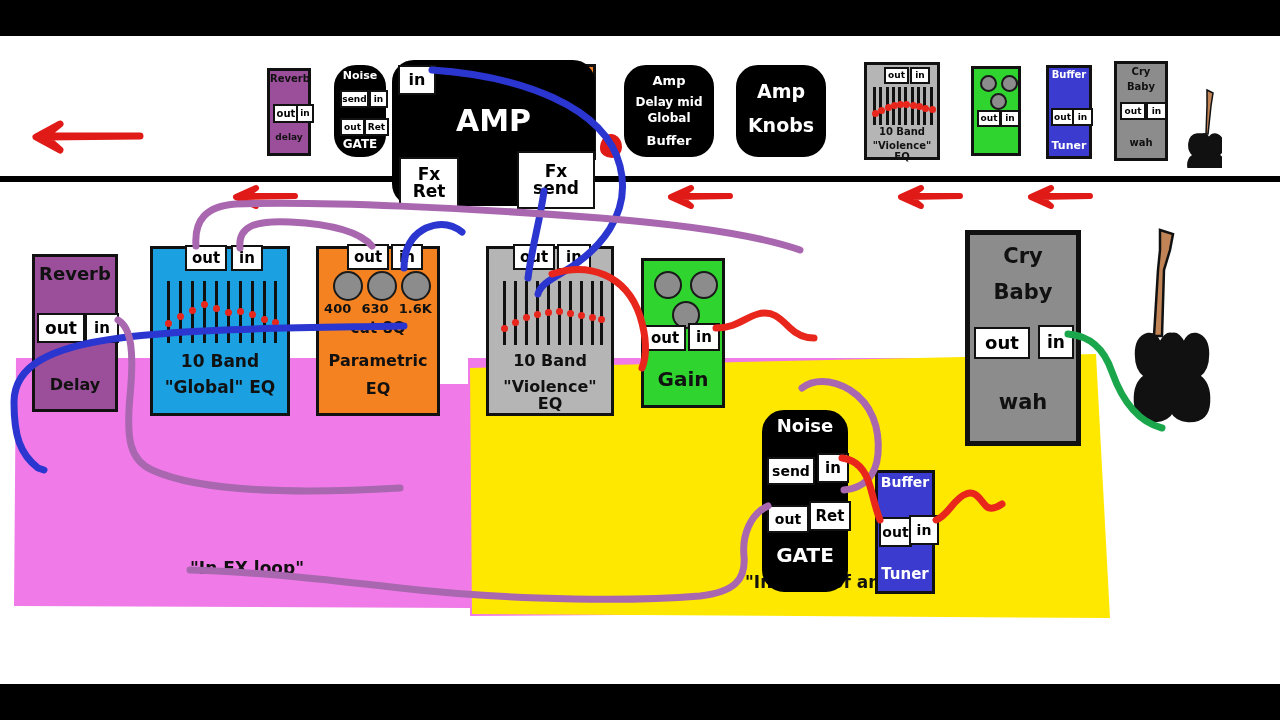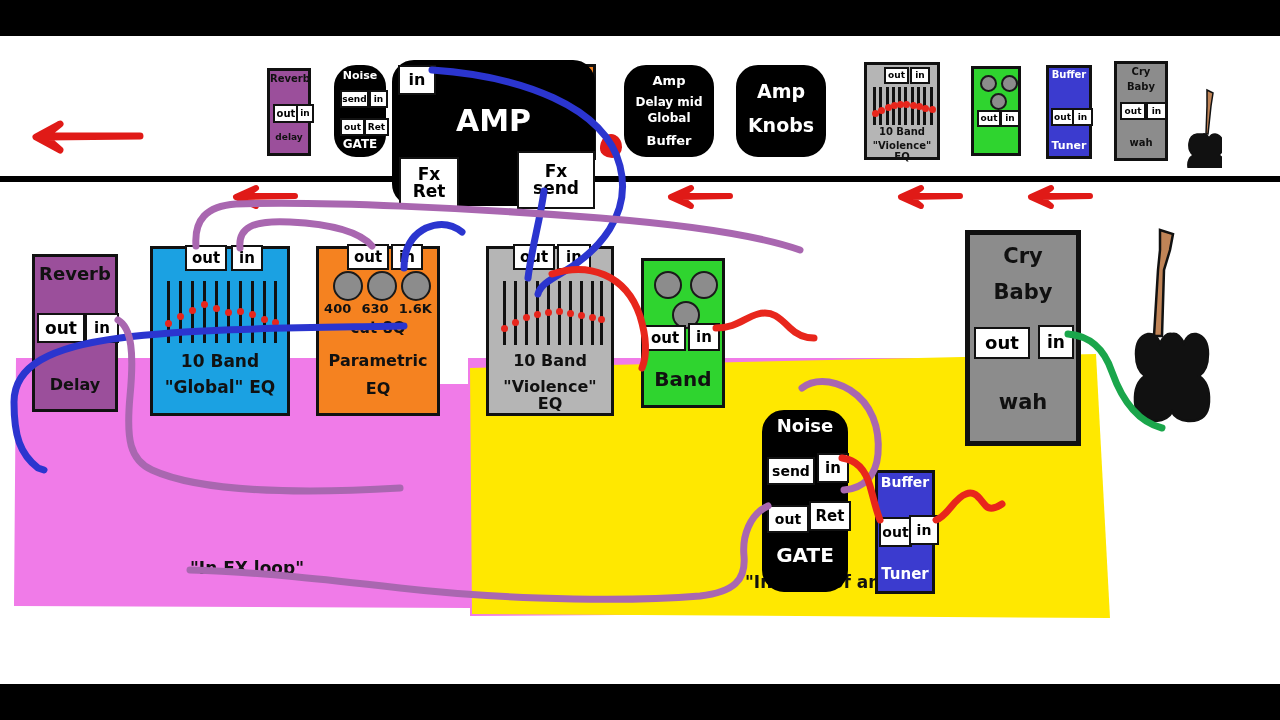--- a/index.html
+++ b/index.html
@@ -301,21 +301,21 @@
       <div class="cap" style="top:104px;font-size:16px;">10 Band</div>
       <div class="cap" style="top:130px;font-size:16px;">"Violence" EQ</div>
     </div>
 
     <div class="pedal" style="left:641px;top:222px;width:84px;height:150px;background:#2fd42f;">
       <div class="knob" style="left:10px;top:10px;width:24px;height:24px;"></div>
       <div class="knob" style="left:46px;top:10px;width:24px;height:24px;"></div>
       <div class="knob" style="left:28px;top:40px;width:24px;height:24px;"></div>
       <div class="jack" style="left:0px;top:64px;width:38px;height:22px;font-size:15px;">out</div>
       <div class="jack" style="left:44px;top:62px;width:28px;height:24px;font-size:15px;">in</div>
-      <div class="cap" style="top:108px;font-size:20px;">Band</div>
+      <div class="cap" style="top:108px;font-size:20px;">Gain</div>
     </div>
 
     <div class="pedal blk white" style="left:762px;top:408px;width:84px;height:0px;background:#000;border:0;"></div>
     <div class="pedal blk white" style="left:762px;top:372px;width:86px;height:0;border:0;"></div>
     <div class="pedal blk white" style="left:762px;top:374px;width:86px;height:0;border:0;"></div>
     <div class="pedal blk white" style="left:762px;top:374px;width:86px;height:0;border:0;"></div>
     <div class="pedal blk white" style="left:762px;top:374px;width:86px;height:0;border:0;"></div>
 
     <div class="pedal blk white" style="left:762px;top:374px;width:86px;height:0;border:0;"></div>
 

